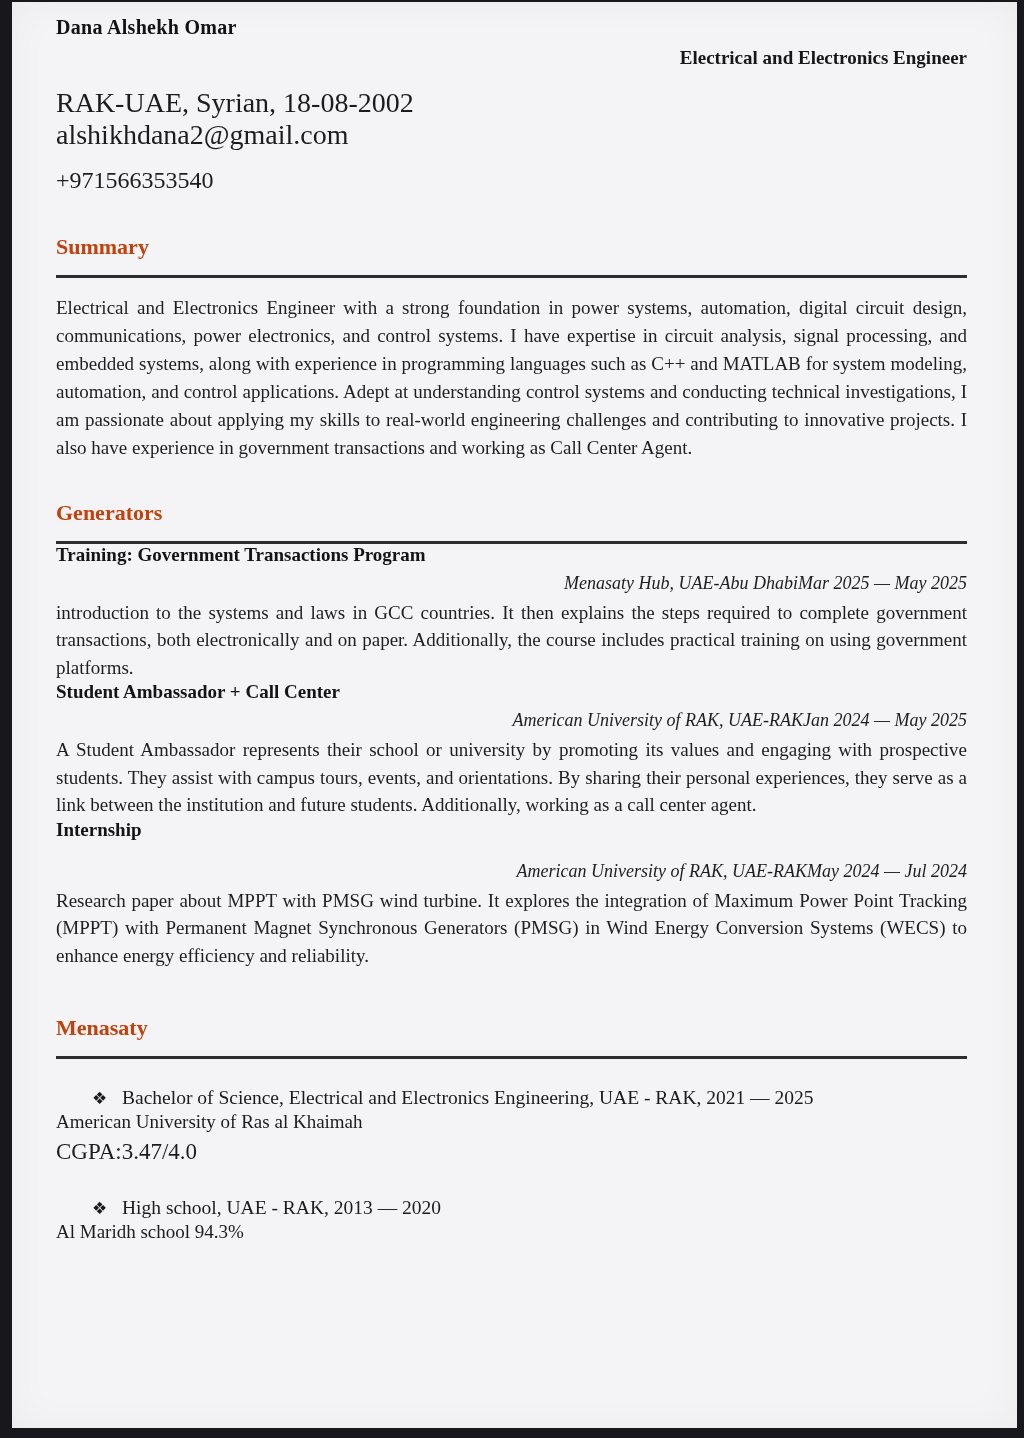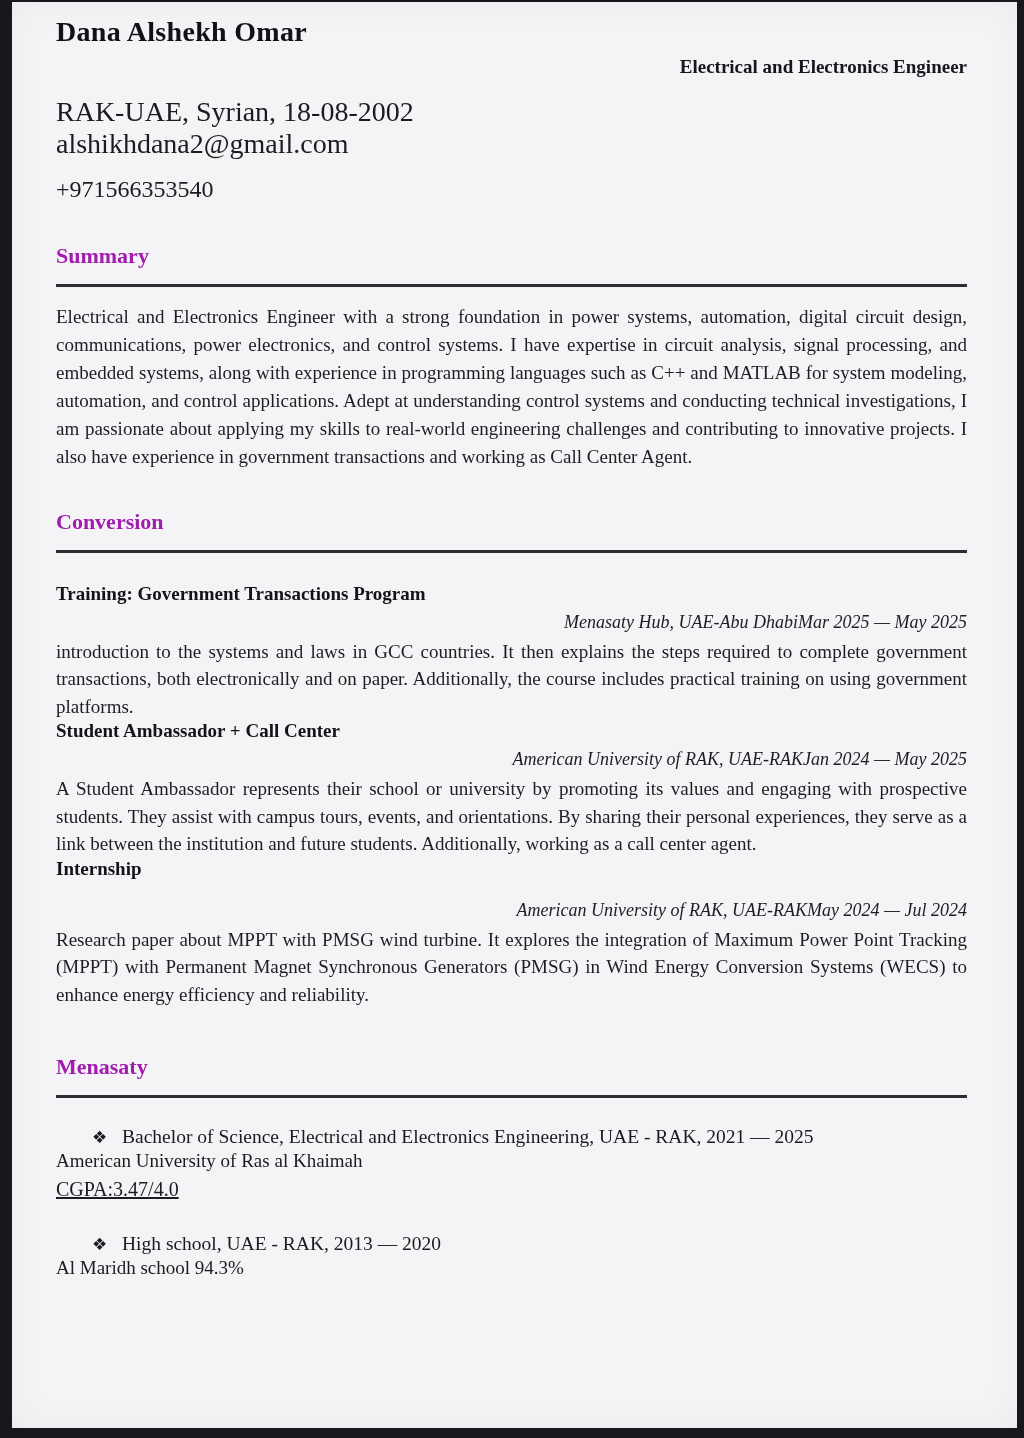--- a/index.html
+++ b/index.html
@@ -15,21 +15,21 @@
     background: #f4f4f6;
     margin: 2px 7px 10px 12px;
     height: 1426px;
     padding: 14px 50px 30px 44px;
     color: #1c1c20;
     box-shadow: inset 0 0 40px rgba(0,0,0,0.04);
   }
 
   
   .name {
-    font-size: 28px;
+    font-size: 20px;
     font-weight: bold;
     letter-spacing: 0.3px;
     color: #121216;
   }
   .job-title-line {
     font-size: 19px;
     font-weight: bold;
     margin-top: 8px;
     color: #17171b;
     text-align: right;
@@ -43,40 +43,40 @@
   .contact-row .loc { width: 400px; }
   .phone-row {
     font-size: 24px;
     margin-top: 16px;
   }
 
   
   .section-heading {
     font-size: 22px;
     font-weight: bold;
-    color: #a21caf;
+    color: #c2410c;
   }
   .summary-heading { margin-top: 40px; }
   .section-rule {
     border: none;
     border-top: 3px solid #2c2c31;
     margin-top: 15px;
   }
   .summary-text {
     margin-top: 16px;
     font-size: 19px;
     line-height: 1.47;
     text-align: justify;
     color: #1d1d22;
   }
 
   .experience-heading { margin-top: 38px; }
 
   .job { }
-  .job-first { margin-top: 30px; }
+  .job-first { }
   .job-name {
     font-size: 19px;
     font-weight: bold;
     color: #141418;
   }
   .job-meta {
     display: flex;
     justify-content: flex-end;
     font-style: italic;
     font-size: 18px;
@@ -102,23 +102,22 @@
   .edu-line .bullet {
     display: inline-block;
     width: 30px;
     font-size: 17px;
   }
   .edu-school {
     font-size: 19px;
     margin-top: 2px;
   }
   .edu-detail {
-    font-size: 20px;
+    font-size: 23px;
     margin-top: 6px;
-    text-decoration: underline;
   }
   .edu-block-2 { margin-top: 32px; }
 </style>
 </head>
 <body>
 
 <div class="page">
 
   <header>
     <div class="name">Dana Alshekh Omar</div>
@@ -130,21 +129,21 @@
     <div class="phone-row">+971566353540</div>
   </header>
 
   <section>
     <h2 class="section-heading summary-heading">Summary</h2>
     <hr class="section-rule">
     <p class="summary-text">Electrical and Electronics Engineer with a strong foundation in power systems, automation, digital circuit design, communications, power electronics, and control systems. I have expertise in circuit analysis, signal processing, and embedded systems, along with experience in programming languages such as C++ and MATLAB for system modeling, automation, and control applications. Adept at understanding control systems and conducting technical investigations, I am passionate about applying my skills to real-world engineering challenges and contributing to innovative projects. I also have experience in government transactions and working as Call Center Agent.</p>
   </section>
 
   <section>
-    <h2 class="section-heading experience-heading">Conversion</h2>
+    <h2 class="section-heading experience-heading">Generators</h2>
     <hr class="section-rule">
 
     <div class="job job-first">
       <div class="job-name">Training: Government Transactions Program</div>
       <div class="job-meta">
         <span>Menasaty Hub, UAE-Abu Dhabi</span>
         <span>Mar 2025 — May 2025</span>
       </div>
       <p class="job-desc">introduction to the systems and laws in GCC countries. It then explains the steps required to complete government transactions, both electronically and on paper. Additionally, the course includes practical training on using government platforms.</p>
     </div>

